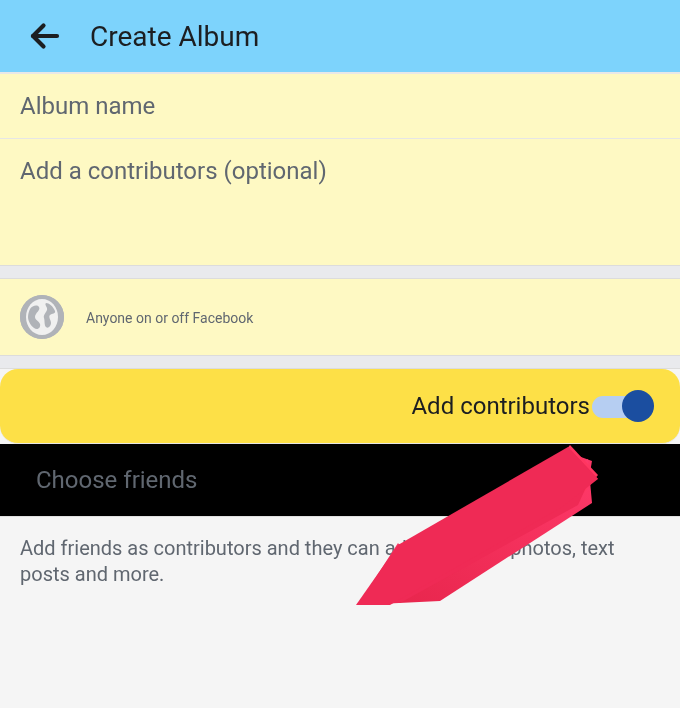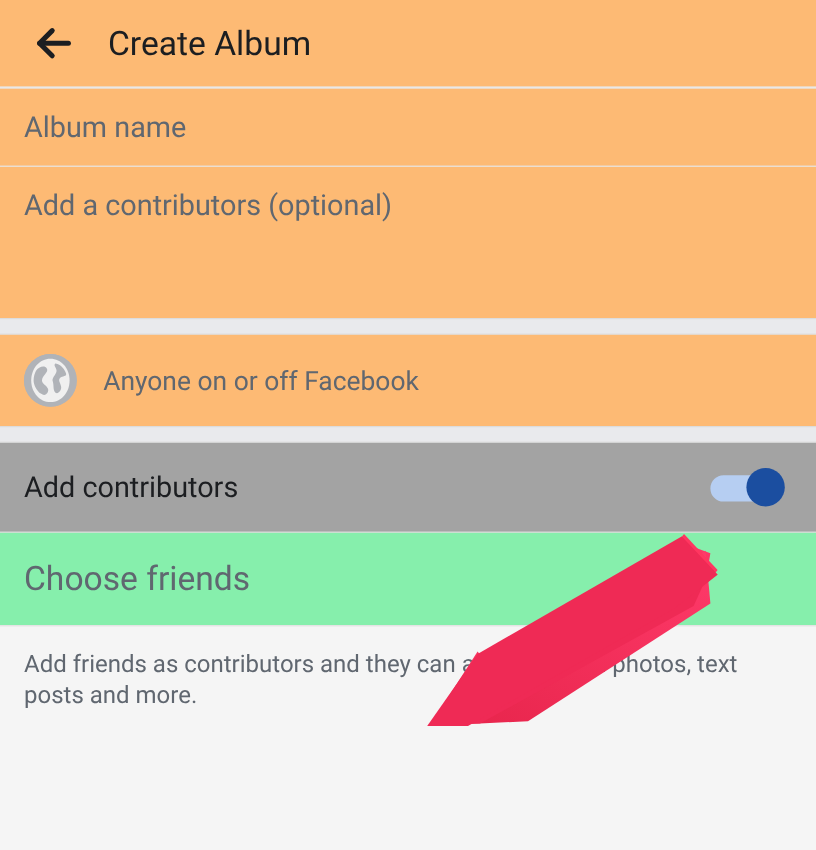--- a/index.html
+++ b/index.html
@@ -11,68 +11,68 @@
       color: #1c1e21;
       overflow: hidden;
       position: relative;
     }
     .header {
       display: flex;
       align-items: center;
       justify-content: space-between;
       height: 74px;
       padding: 0 20px 0 26px;
-      background: #fdba74;
+      background: #7dd3fc;
       border-bottom: 2px solid #e8e8e8;
     }
     .header-left { display: flex; align-items: center; gap: 26px; }
     .back-arrow {
       width: 38px; height: 38px; display: flex; align-items: center; justify-content: center;
     }
     .back-arrow svg { width: 36px; height: 36px; }
     .page-title { font-size: 28px; font-weight: 400; color: #1c1e21; }
     .create-btn {
       font-size: 21px; font-weight: 400; color: #616770; letter-spacing: 1.2px;
     }
-    .section { background: #fdba74; }
+    .section { background: #fef9c3; }
     .field {
       padding: 18px 20px;
       border-bottom: 1px solid #e6e6e6;
       font-size: 24px;
       color: #606770;
     }
     .desc-field { padding: 18px 20px 80px 20px; font-size: 24px; color: #606770; border-bottom: none; }
     .gap { height: 14px; background: #e9eaed; border-top: 1px solid #dcdcdc; border-bottom: 1px solid #dcdcdc; }
     .privacy-row {
       display: flex; align-items: center; gap: 22px; padding: 16px 20px;
     }
     .globe {
       width: 44px; height: 44px; border-radius: 50%; background: #b0b3b8;
       display:flex; align-items:center; justify-content:center; flex-shrink:0;
     }
     .globe svg { width: 44px; height: 44px; }
     .privacy-text .title { font-size: 24px; color: #1c1e21; }
-    .privacy-text .sub { font-size: 22px; color: #606770; margin-top:2px; }
+    .privacy-text .sub { font-size: 14px; color: #606770; margin-top:2px; }
     .contrib-row {
-      display: flex; align-items: center; justify-content: space-between;
-      padding: 22px 20px; background:#a3a3a3; border-bottom:1px solid #e6e6e6;
+      display: flex; align-items: center; justify-content: flex-end;
+      padding: 22px 20px; background:#fde047; border-bottom:1px solid #e6e6e6;border-radius:18px;
     }
     .contrib-label { font-size: 24px; color: #1c1e21; }
     .toggle {
       position: relative; width: 70px; height: 30px;
     }
     .toggle-track {
       width: 54px; height: 22px; background: #b6cef2; border-radius: 12px;
       position:absolute; top:5px; left:2px;
     }
     .toggle-thumb {
       width: 32px; height: 32px; background:#1b4ea0; border-radius:50%;
       position:absolute; top:-1px; left:32px;
     }
-    .choose-row { padding:22px 20px; font-size:28px; color:#606770; background:#86efac; }
+    .choose-row { padding:22px 36px; font-size:24px; color:#606770; background:#000000; }
     .help-text {
       padding: 18px 20px 28px 20px; font-size:20px; color:#606770; line-height:1.3;
       background:#f5f5f5; border-top:1px solid #e0e0e0;
     }
     .arrow-annotation {
       position:absolute; left:340px; top:435px; width:260px; height:170px;
       pointer-events:none;
     }
   </style>
 </head>

